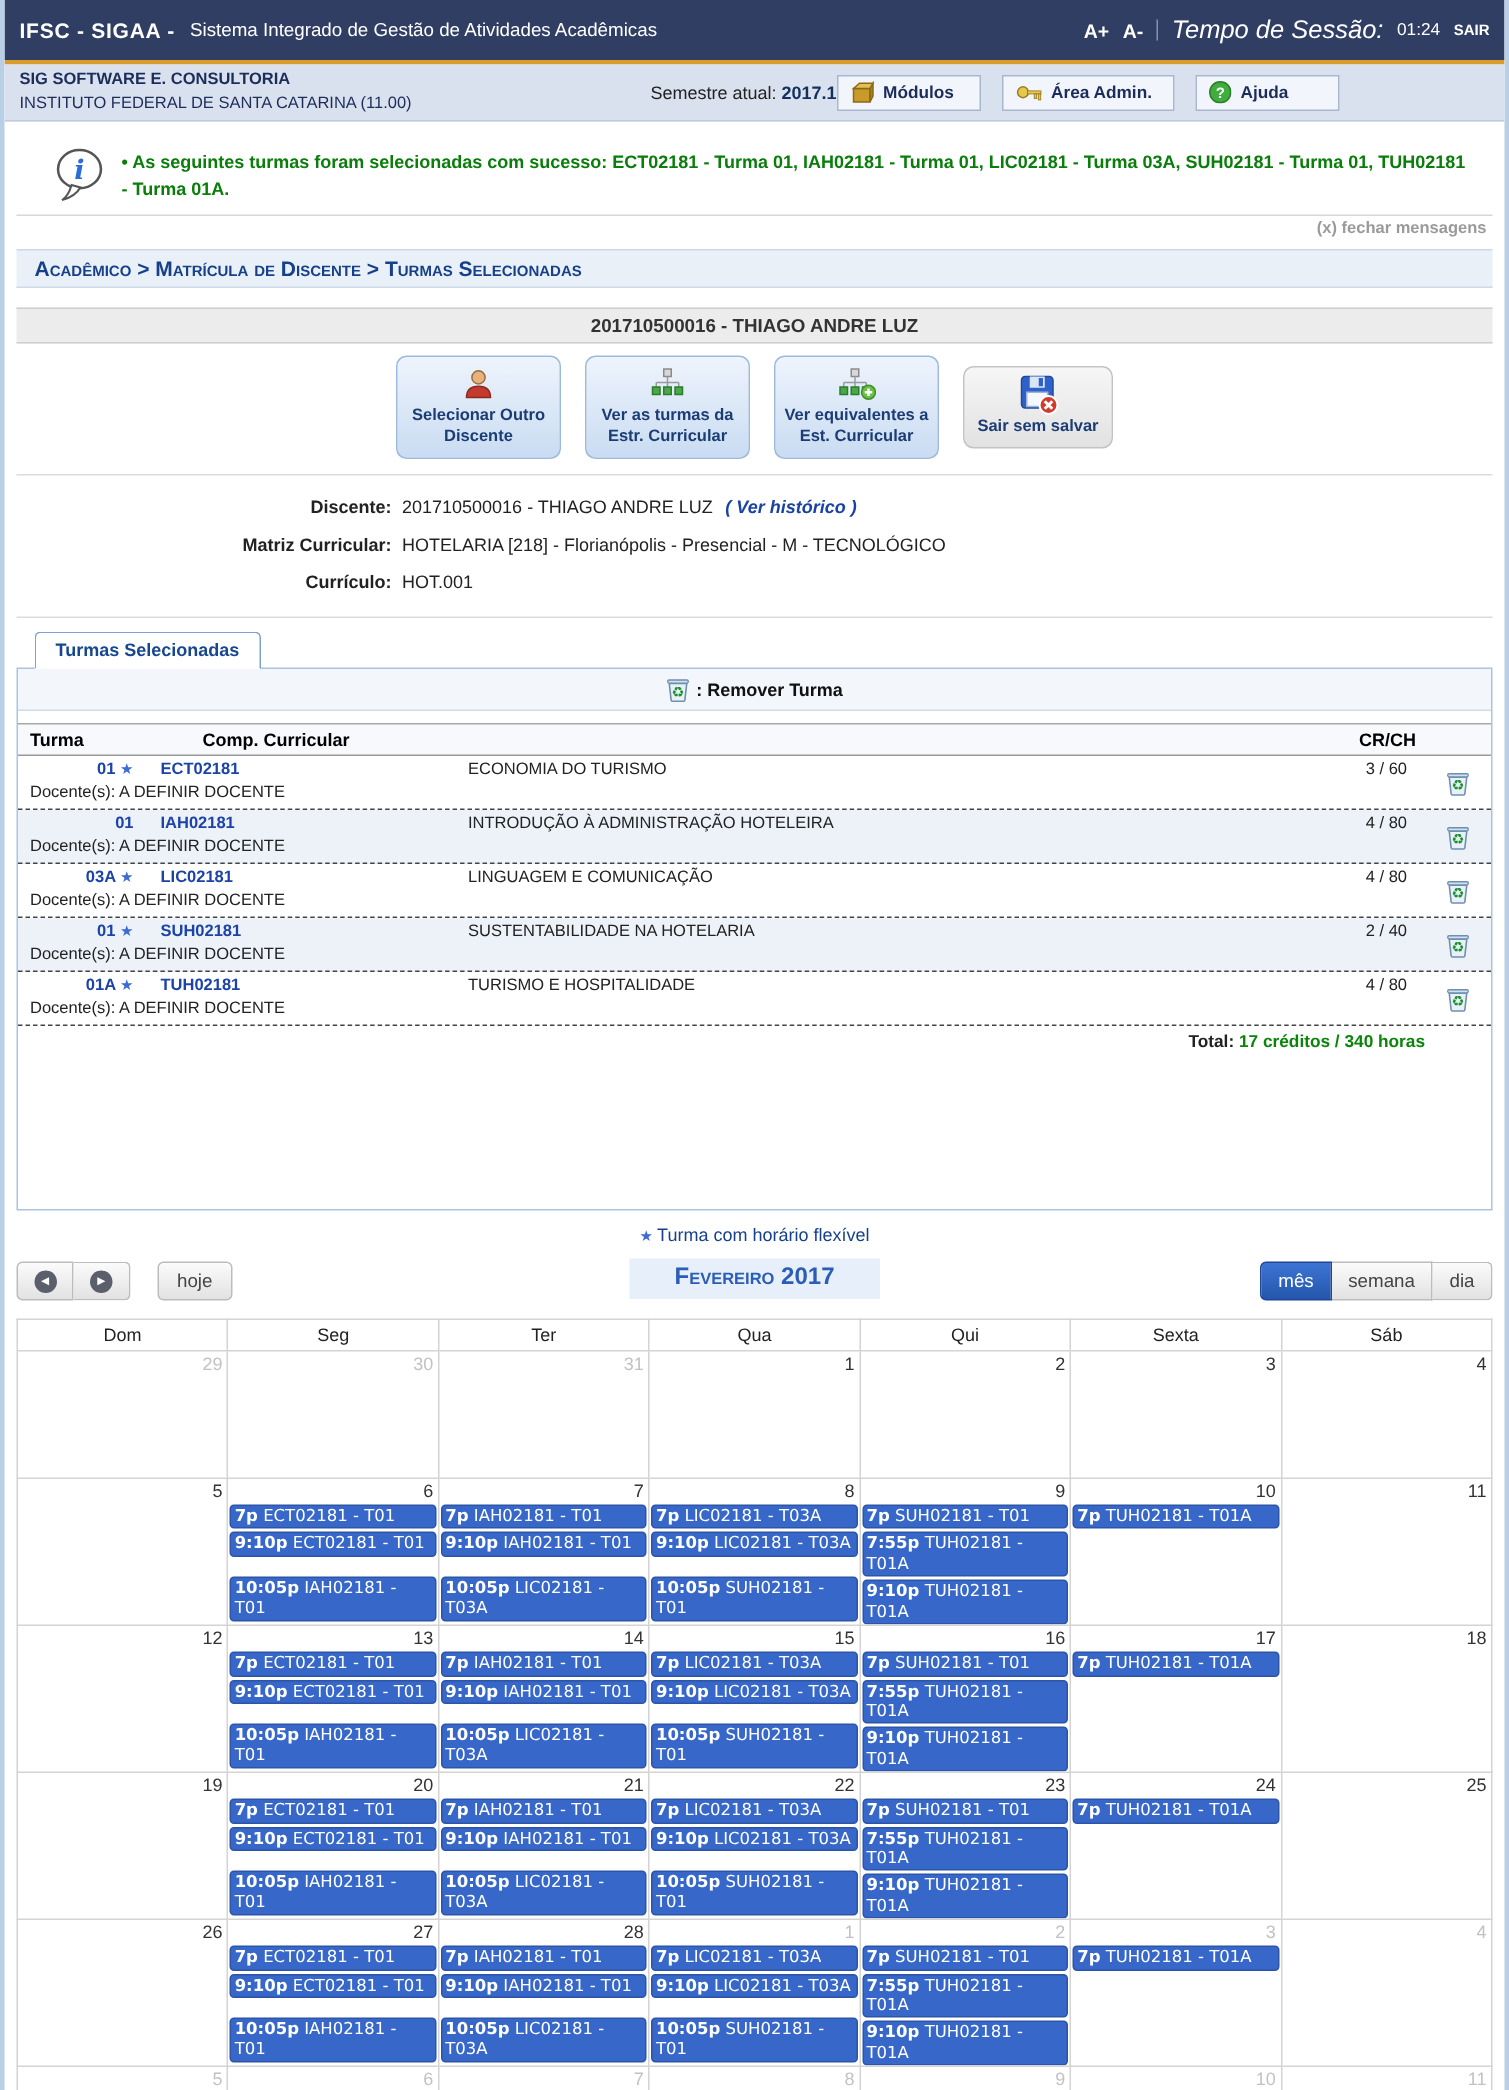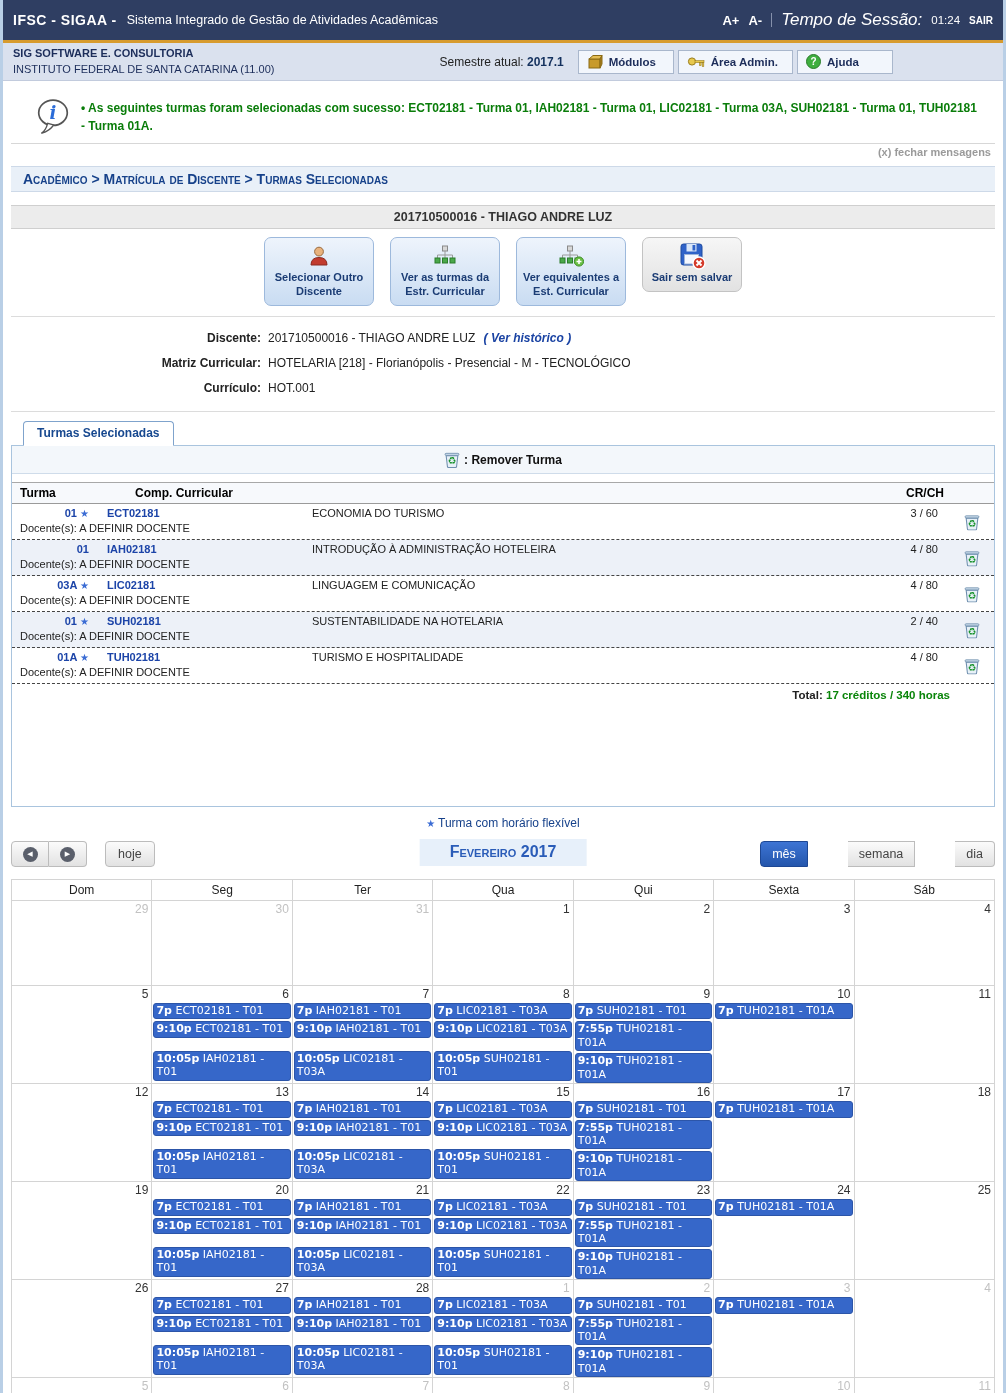--- a/index.html
+++ b/index.html
@@ -20,32 +20,32 @@
   .session-label { font-style:italic; font-size:17px; }
   .logout { font-weight:bold; font-size:10px; cursor:pointer; }
   .goldline { height:3px; background:#d79b2e; }
   
   .subheader { background:#dae1ee; border-bottom:1px solid #c2cbdd; height:38px; display:flex; align-items:center; padding:2px 10px; color:#1c2d5a; }
   .org-block { line-height:1.45; }
   .org-name { font-weight:bold; font-size:11px; }
   .org-inst { font-size:11px; }
   .semester { margin-left:auto; font-size:12px; color:#222; white-space:nowrap; }
   .semester b { color:#14315e; }
-  .sub-btns { display:flex; gap:4px; margin-left:14px; margin-right:100px; }
+  .sub-btns { display:flex; gap:14px; margin-right:100px; }
   .sub-btn { display:flex; align-items:center; gap:6px; background:#f2f6fc; border:1px solid #a9b7cc; padding:3px 14px 3px 8px; font-size:11.5px; font-weight:bold; color:#1c2d5a; cursor:pointer; min-width:96px; }
   
   .page { padding:0 8px; }
   .message-area { display:flex; align-items:flex-start; gap:10px; margin:16px 0 0 24px; min-height:46px; }
   .msg-text { color:#0a7d0a; font-weight:bold; font-size:12px; line-height:1.5; max-width:900px; padding-top:2px; }
   .msg-text::before { content:"• "; }
   .close-row { border-top:1px solid #d7d7d7; text-align:right; color:#9a9a9a; font-size:11px; font-weight:bold; padding:2px 4px 3px; cursor:pointer; }
   .breadcrumb { margin-top:5px; background:#e9f0f8; border-top:1px solid #cdd9e8; border-bottom:1px solid #cdd9e8; padding:4px 12px; font-weight:bold; font-variant:small-caps; color:#16418a; font-size:14px; }
   
   .student-title { margin-top:13px; background:#ececec; border-top:1px solid #cfcfcf; border-bottom:1px solid #cfcfcf; text-align:center; font-weight:bold; font-size:12.5px; color:#333; padding:4px 0; }
-  .actions { display:flex; justify-content:center; align-items:flex-start; gap:16px; padding:8px 0 6px; position:relative; }
+  .actions { display:flex; justify-content:center; align-items:center; gap:16px; padding:8px 0 6px; position:relative; }
   .act-btn { width:110px; border-radius:7px; padding:5px 4px 6px; text-align:center; font-weight:bold; font-size:11px; color:#1b3c74; cursor:pointer; line-height:1.25; }
   .act-blue  { background:linear-gradient(#eef4fc,#c9dcf2); border:1px solid #9db9dc; }
   .act-green { background:linear-gradient(#f0faе9,#d6eecb); background:linear-gradient(#f0fae9,#d6eecb); border:1px solid #9fcd8a; }
   .act-gray  { background:linear-gradient(#f6f6f6,#e2e2e2); border:1px solid #c3c3c3; }
   .act-icon { height:26px; display:flex; align-items:center; justify-content:center; margin-bottom:2px; }
   .arrow-anno { position:absolute; left:0; top:0; overflow:visible; pointer-events:none; z-index:5; }
   
   .info-box { border-top:1px solid #dcdcdc; border-bottom:1px solid #dcdcdc; padding:9px 0 10px; margin-top:4px; }
   .info-row { display:flex; font-size:12px; line-height:2.1; }
   .info-label { width:250px; text-align:right; font-weight:bold; color:#222; }
@@ -75,21 +75,21 @@
   .flex-legend { text-align:center; color:#16418a; font-size:12px; padding:9px 0 7px; }
   
   .cal-toolbar { position:relative; height:30px; margin:2px 0 10px; }
   .nav-group { position:absolute; left:0; top:2px; display:flex; }
   .nav-btn { width:38px; height:26px; background:linear-gradient(#fbfbfb,#e2e2e2); border:1px solid #bcbcbc; display:flex; align-items:center; justify-content:center; cursor:pointer; }
   .nav-btn:first-child { border-radius:4px 0 0 4px; }
   .nav-btn:last-child { border-radius:0 4px 4px 0; border-left:none; }
   .nav-circle { width:15px; height:15px; border-radius:50%; background:#5a5f6b; color:#fff; font-size:7px; display:flex; align-items:center; justify-content:center; }
   .hoje-btn { position:absolute; left:94px; top:2px; height:26px; padding:0 12px; background:linear-gradient(#fbfbfb,#e2e2e2); border:1px solid #bcbcbc; border-radius:4px; font-size:12.5px; color:#444; cursor:pointer; }
   .cal-title { position:absolute; left:50%; top:0; transform:translateX(-50%); background:#e7f0fa; padding:4px 30px 5px; font-weight:bold; font-variant:small-caps; font-size:16px; color:#2a5cb8; white-space:nowrap; }
-  .view-group { position:absolute; right:0; top:2px; display:flex;gap:40px; }
+  .view-group { position:absolute; right:0; top:2px; display:flex; }
   .view-btn { height:26px; padding:0 11px; display:flex; align-items:center; font-size:12.5px; color:#444; background:linear-gradient(#fbfbfb,#e2e2e2); border:1px solid #bcbcbc; border-left:none; cursor:pointer; }
   .view-btn:first-child { border-left:1px solid #1d4794; border-radius:4px 0 0 4px; }
   .view-btn:last-child { border-radius:0 4px 4px 0; }
   .view-btn.active { background:linear-gradient(#3d74d4,#2456ac); border-color:#1d4794; color:#fff; }
   
   .calendar { width:100%; border-collapse:collapse; table-layout:fixed; }
   .calendar th { border:1px solid #d4d4d4; font-weight:normal; font-size:12px; color:#222; padding:3px 0; background:#fff; }
   .calendar td { border:1px solid #d4d4d4; height:85px; vertical-align:top; background:#fff; overflow:hidden; cursor:pointer; }
   .day-num { text-align:right; font-size:12px; color:#333; padding:1px 3px 0; height:15px; }
   .day-num.muted { color:#c2c2c2; }

